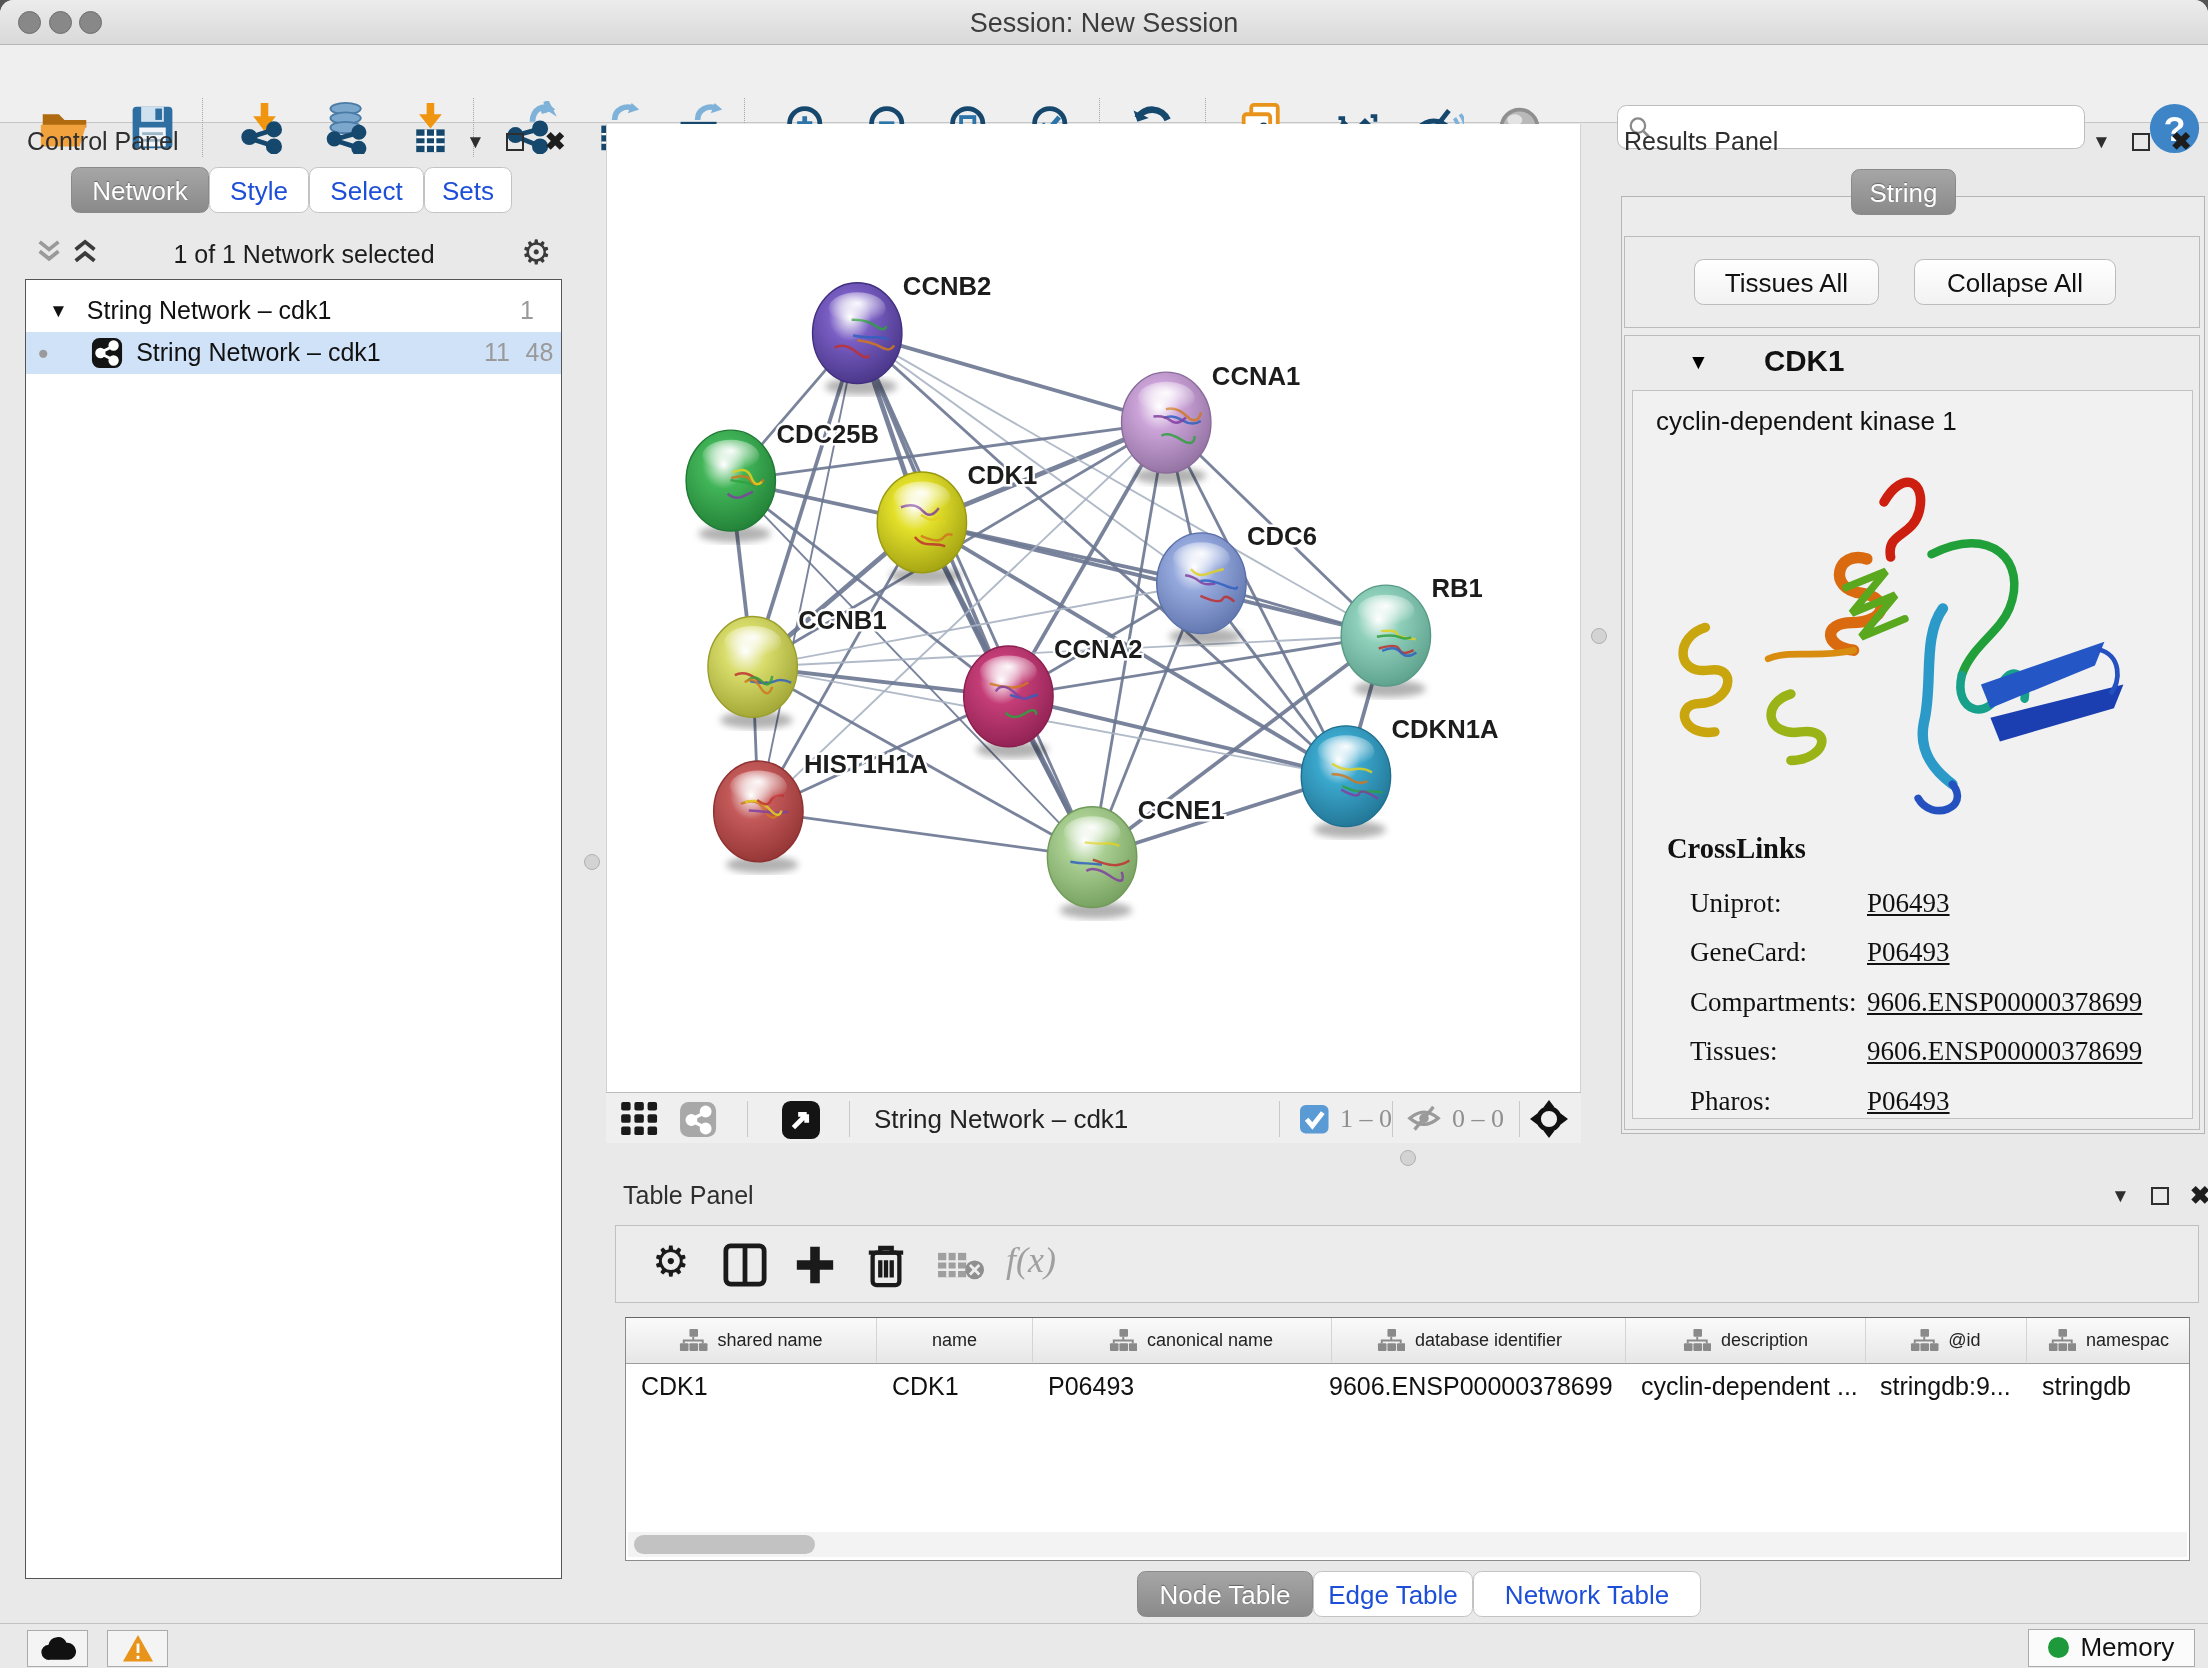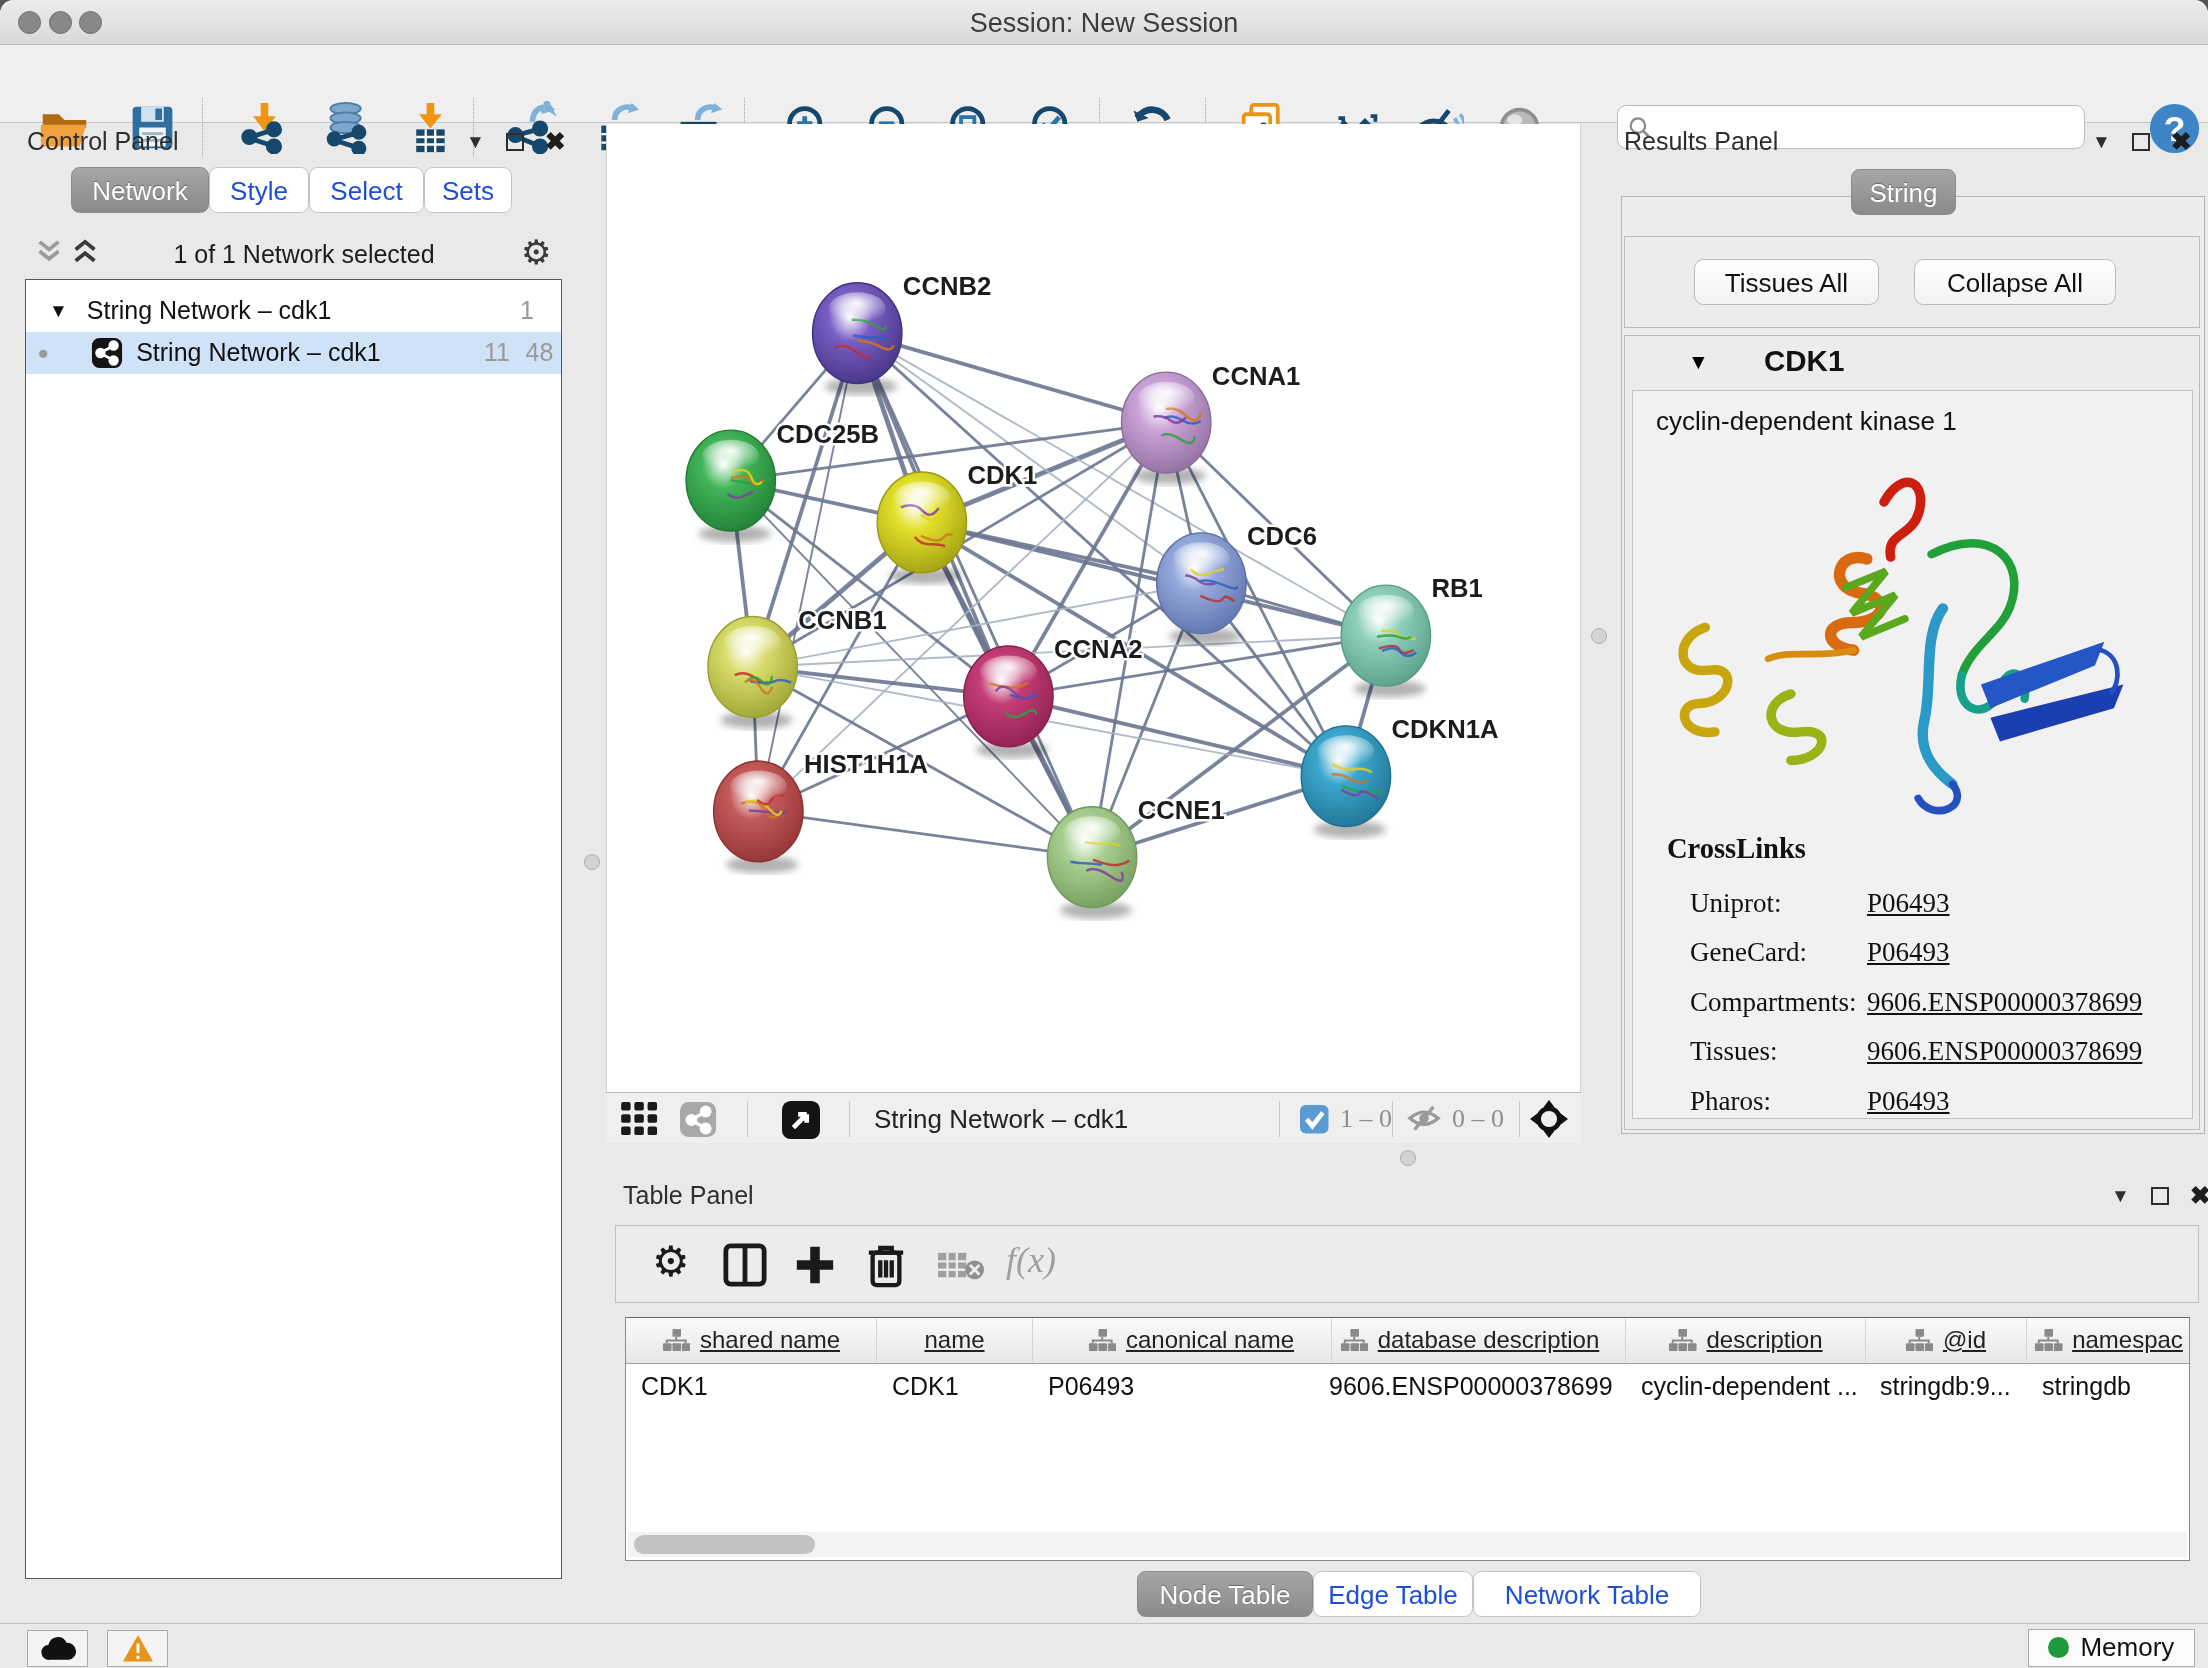--- a/index.html
+++ b/index.html
@@ -53,21 +53,21 @@
   .serif{font-family:"Liberation Serif",serif;}
   .xlink{color:#1a16c8;text-decoration:underline;}
   .xl-row{position:absolute;font-size:27px;color:#111;}
   
   #tbl-toolbar{left:615px;top:1225px;width:1584px;height:78px;background:#ececec;border:1px solid #c0c0c0;box-sizing:border-box;}
   #tbl-box{left:625px;top:1317px;width:1565px;height:244px;background:#fff;border:1px solid #8c8c8c;
      border-top:1.9px solid #666;box-sizing:border-box;overflow:hidden;}
   #tbl-header{position:absolute;left:0;top:0;width:1565px;height:45px;
      background:linear-gradient(#fafafa,#e7e7e7);border-bottom:1px solid #9c9c9c;}
   .th{position:absolute;top:0;height:44px;display:flex;align-items:center;justify-content:center;
-     gap:9.5px;font-size:24px;color:#222;border-right:1px solid #d4d4d4;box-sizing:border-box;text-decoration:underline;}
+     gap:9.5px;font-size:18px;color:#222;border-right:1px solid #d4d4d4;box-sizing:border-box;}
   .td{position:absolute;top:49px;height:38px;font-size:25px;color:#111;display:flex;align-items:center;padding-left:15px;box-sizing:border-box;}
   #hscroll{position:absolute;left:1.9px;top:214px;width:1559px;height:25px;background:#f3f3f3;}
   #hthumb{position:absolute;left:5.7px;top:2.9px;width:181px;height:19px;border-radius:9.5px;background:#c2c2c2;}
   
   #statusbar{left:0;top:1623px;width:2208px;height:46px;background:#e9e9e9;border-top:1px solid #c2c2c2;box-sizing:border-box;}
   .sb-btn{position:absolute;top:5.7px;width:59px;height:35px;background:#f4f4f4;border:1px solid #ababab;
      display:flex;align-items:center;justify-content:center;}
   #memory-btn{position:absolute;right:13.3px;top:4.8px;width:165px;height:36px;background:#fbfbfb;
      border:1px solid #ababab;display:flex;align-items:center;justify-content:center;gap:11.4px;
      font-size:26px;color:#111;}
@@ -649,21 +649,21 @@
         <div class="th" style="left: 688px; width: 312px;">
           <svg width="28.5" height="25" viewBox="0 0 30 26">
             <g fill="#8a8a8a">
               <rect x="11" y="1" width="9" height="8" rx="1"></rect>
               <rect x="1" y="16" width="9" height="8" rx="1"></rect>
               <rect x="11" y="16" width="9" height="8" rx="1"></rect>
               <rect x="21" y="16" width="9" height="8" rx="1"></rect>
             </g>
             <path d="M15 9 v4 M5 16 v-3 h20 v3" stroke="#8a8a8a" stroke-width="2" fill="none"></path>
           </svg>
-          <span>database description</span>
+          <span>database identifier</span>
         </div>
         <div class="th" style="left: 1000px; width: 240px;">
           <svg width="28.5" height="25" viewBox="0 0 30 26">
             <g fill="#8a8a8a">
               <rect x="11" y="1" width="9" height="8" rx="1"></rect>
               <rect x="1" y="16" width="9" height="8" rx="1"></rect>
               <rect x="11" y="16" width="9" height="8" rx="1"></rect>
               <rect x="21" y="16" width="9" height="8" rx="1"></rect>
             </g>
             <path d="M15 9 v4 M5 16 v-3 h20 v3" stroke="#8a8a8a" stroke-width="2" fill="none"></path>

